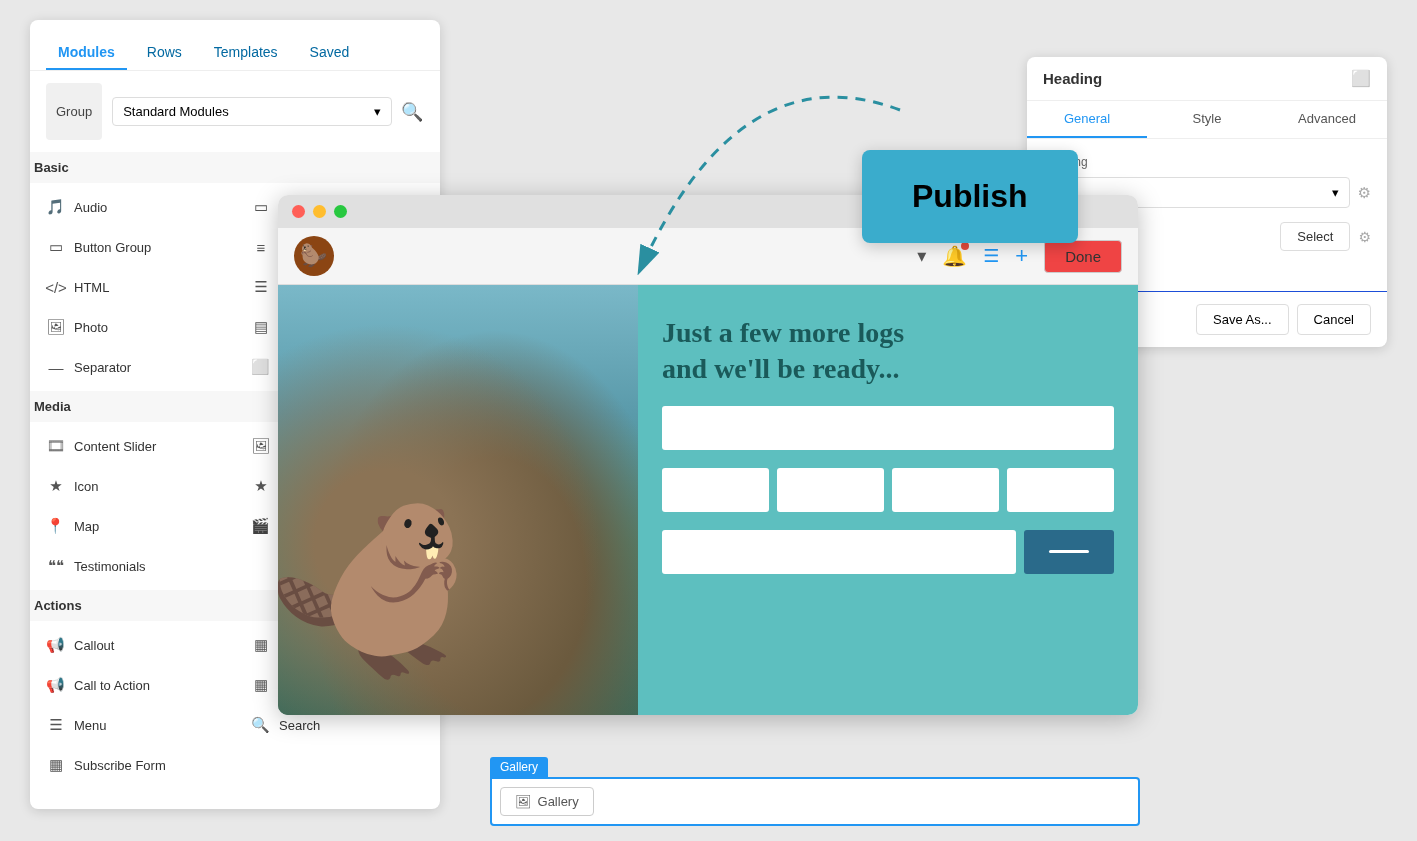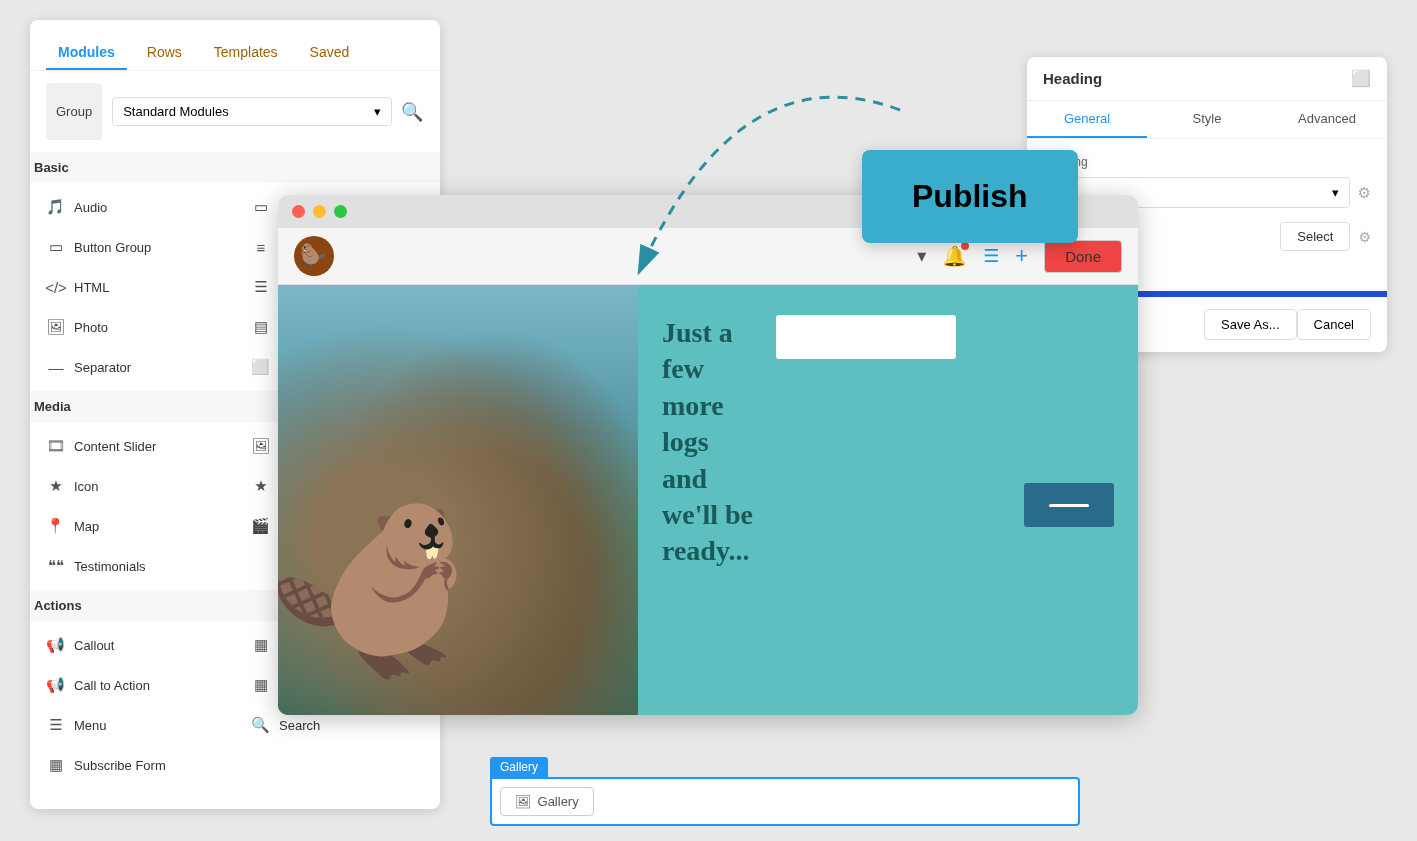--- a/index.html
+++ b/index.html
@@ -29,21 +29,21 @@
       display: flex;
       padding: 16px 16px 0 16px;
       border-bottom: 1px solid #eee;
       gap: 8px;
     }
     .tab {
       padding: 8px 12px;
       font-size: 14px;
       cursor: pointer;
       border-bottom: 2px solid transparent;
-      color: #a16207;
+      color: #0369a1;
     }
     .tab.active {
       color: #2196f3;
       border-bottom: 2px solid #2196f3;
       font-weight: 600;
     }
 
     .group-row {
       display: flex;
       align-items: center;
@@ -206,22 +206,23 @@
 
     .follow-label {
       font-size: 12px;
       color: #888;
       padding: 0 16px 10px 16px;
     }
 
     .right-footer {
       display: flex;
       justify-content: flex-end;
+      gap: 8px;
       padding: 12px 16px;
-      border-top: 6px solid #1d4ed8;
+      border-top: 1px solid #1d4ed8;
     }
     .save-as-btn {
       background: #fff;
       border: 1px solid #ddd;
       border-radius: 4px;
       padding: 7px 16px;
       font-size: 13px;
       cursor: pointer;
     }
     .cancel-btn {
@@ -353,21 +354,21 @@
       font-size: 160px;
       bottom: 30px;
       left: -10px;
       transform: scaleX(-1);
     }
     .teal-content {
       flex: 1;
       background: #5dbfbf;
       padding: 30px 24px 20px 24px;
       display: flex;
-      flex-direction: row;
+      flex-direction: column;
       gap: 18px;
     }
     .teal-headline {
       font-size: 28px;
       font-weight: 700;
       color: #1a5a5a;
       line-height: 1.3;
       font-family: Georgia, serif;
     }
     .form-field-wide {
@@ -440,21 +441,21 @@
       top: 90px;
       z-index: 25;
       pointer-events: none;
     }
 
     
     .gallery-bar {
       position: absolute;
       left: 490px;
       bottom: 15px;
-      width: 590px;
+      width: 650px;
       z-index: 15;
     }
     .gallery-label-bar {
       background: #2196f3;
       color: #fff;
       font-size: 12px;
       padding: 3px 10px;
       border-radius: 3px 3px 0 0;
       display: inline-block;
     }

